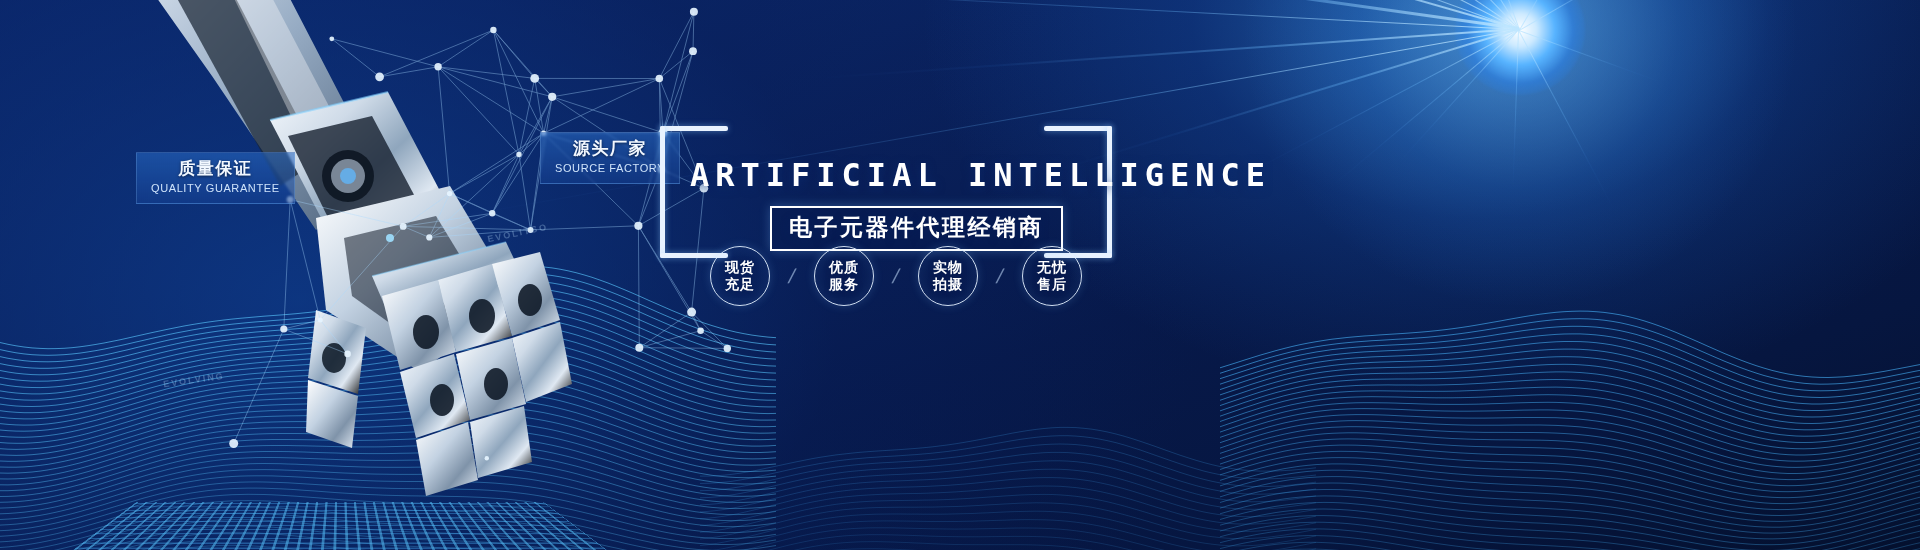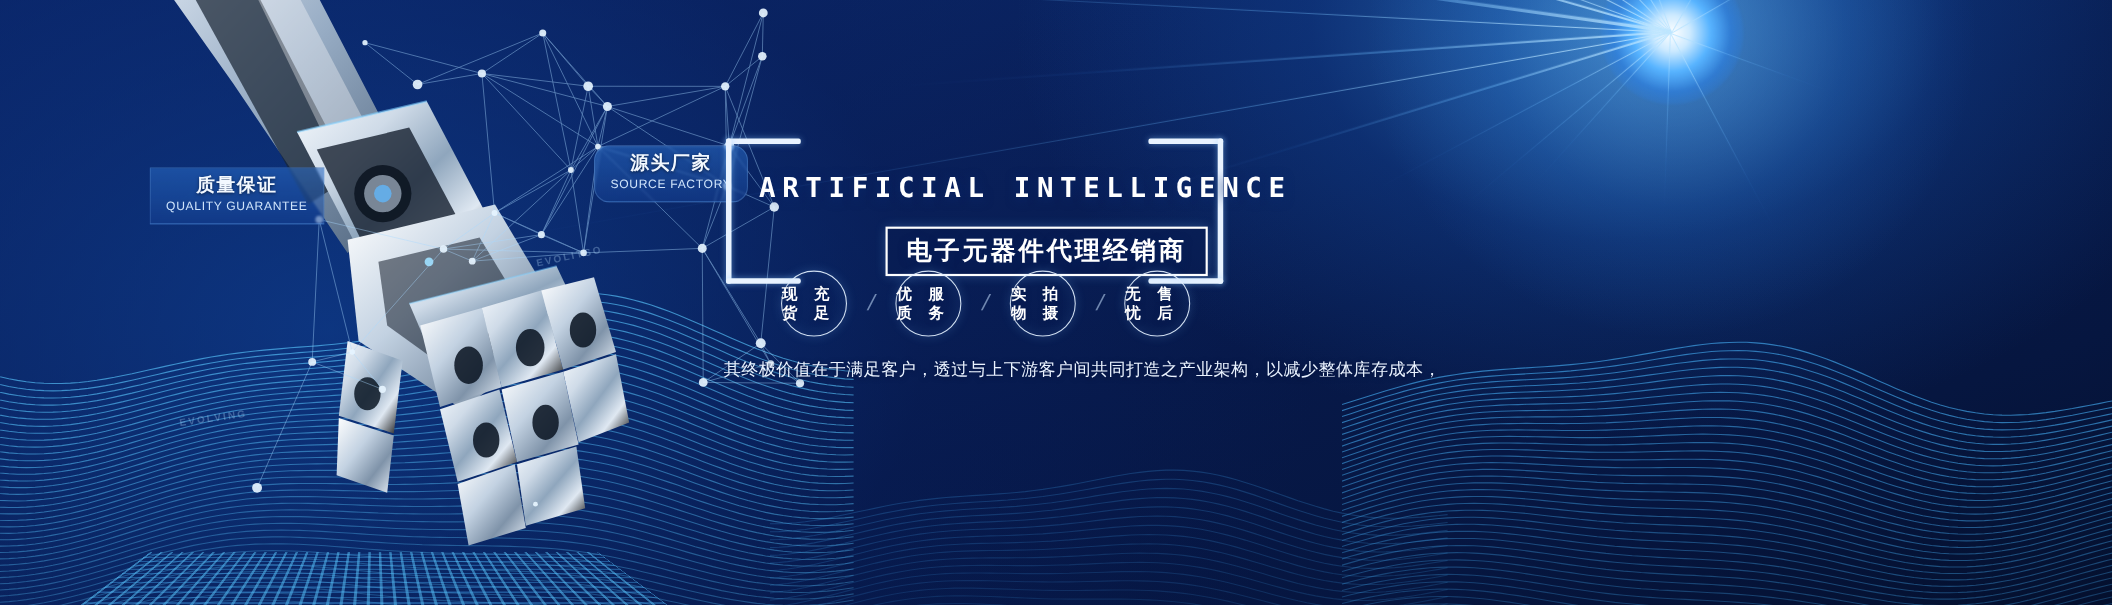--- a/index.html
+++ b/index.html
@@ -84,21 +84,21 @@
   .tag .cn {
     display:block; color:#f2f8ff; font-size:17px; font-weight:bold;
     letter-spacing:1.5px; line-height:1.15;
     text-shadow:0 1px 3px rgba(0,0,0,.55);
   }
   .tag .en {
     display:block; color:#cfe4fb; font-size:11px; letter-spacing:.6px;
     line-height:1.5; margin-top:1px;
   }
   #tag-quality { left:136px; top:152px; }
-  #tag-factory { left:540px; top:132px;border-radius:14px; }
+  #tag-factory { left:540px; top:132px; }
 
   
   #content { position:absolute; left:648px; top:78px; width:680px; height:420px; }
 
   
   #frame { position:absolute; left:12px; top:22px; width:452px; height:158px; }
   .br { position:absolute; background:#e9f3ff; box-shadow:0 0 6px rgba(140,200,255,.5); }
   
   #br-tl-h { left:0;   top:26px;  width:68px; height:5px; border-radius:2px; }
   #br-tl-v { left:0;   top:26px;  width:5px;  height:132px; border-radius:2px; }
@@ -114,47 +114,46 @@
   #headline {
     position:absolute; left:68px; top:0px;
     font-size:54px; font-weight:bold; color:#ffffff;
     letter-spacing:3px; line-height:1.05; white-space:nowrap;
     text-shadow:0 3px 14px rgba(10,40,110,.85), 0 0 2px rgba(255,255,255,.6);
   }
 
   
   #subtitle {
     position:absolute; left:42px; top:78px;
-    font-size:25px; font-weight:bold; color:#ffffff;
+    font-size:32px; font-weight:bold; color:#ffffff;
     letter-spacing:6px; white-space:nowrap;
     font-family:"DejaVu Sans Mono", monospace;
     text-shadow:0 2px 10px rgba(10,40,110,.8);
   }
 
   
   #slogan-box {
     position:absolute; left:122px; top:128px;
     padding:7px 17px 9px 17px;
     border:2px solid #ffffff;
     background:rgba(6,26,78,0.42);
     box-shadow:0 0 10px rgba(120,190,255,.30);
-    margin-left:35px;
   }
   #slogan-text {
     font-size:23px; font-weight:bold; color:#ffffff;
     letter-spacing:2.5px; white-space:nowrap; line-height:1.1;
     text-shadow:0 2px 8px rgba(8,30,90,.8);
   }
 
   
   #features { position:absolute; left:62px; top:168px; display:flex; align-items:center; }
   .feature {
     width:60px; height:60px; border-radius:50%;
     border:1.6px solid rgba(226,240,255,0.92);
-    display:flex; flex-direction:row;
+    display:flex; flex-direction:column;
     align-items:center; justify-content:center;
     color:#ffffff; font-size:14px; font-weight:bold;
     letter-spacing:1px; line-height:1.18;
     text-shadow:0 1px 5px rgba(6,26,78,.9);
     box-shadow:0 0 10px rgba(120,190,255,.20), inset 0 0 14px rgba(120,190,255,.10);
   }
   .sep {
     width:44px; text-align:center;
     color:rgba(200,225,255,.55); font-size:20px;
     transform:skewX(-14deg);
@@ -611,17 +610,16 @@
           <span>拍摄</span>
         </div>
         <div class="sep">/</div>
         <div class="feature">
           <span>无忧</span>
           <span>售后</span>
         </div>
       </div>
 
     <div id="paragraph">
-        <p>其终极价值在于满足客户，透过与上下游客户间共同打造之产业架构，以减少整体库存成本，</p>
       </div>
   </div>
 
 </div>
 
 </body></html>

